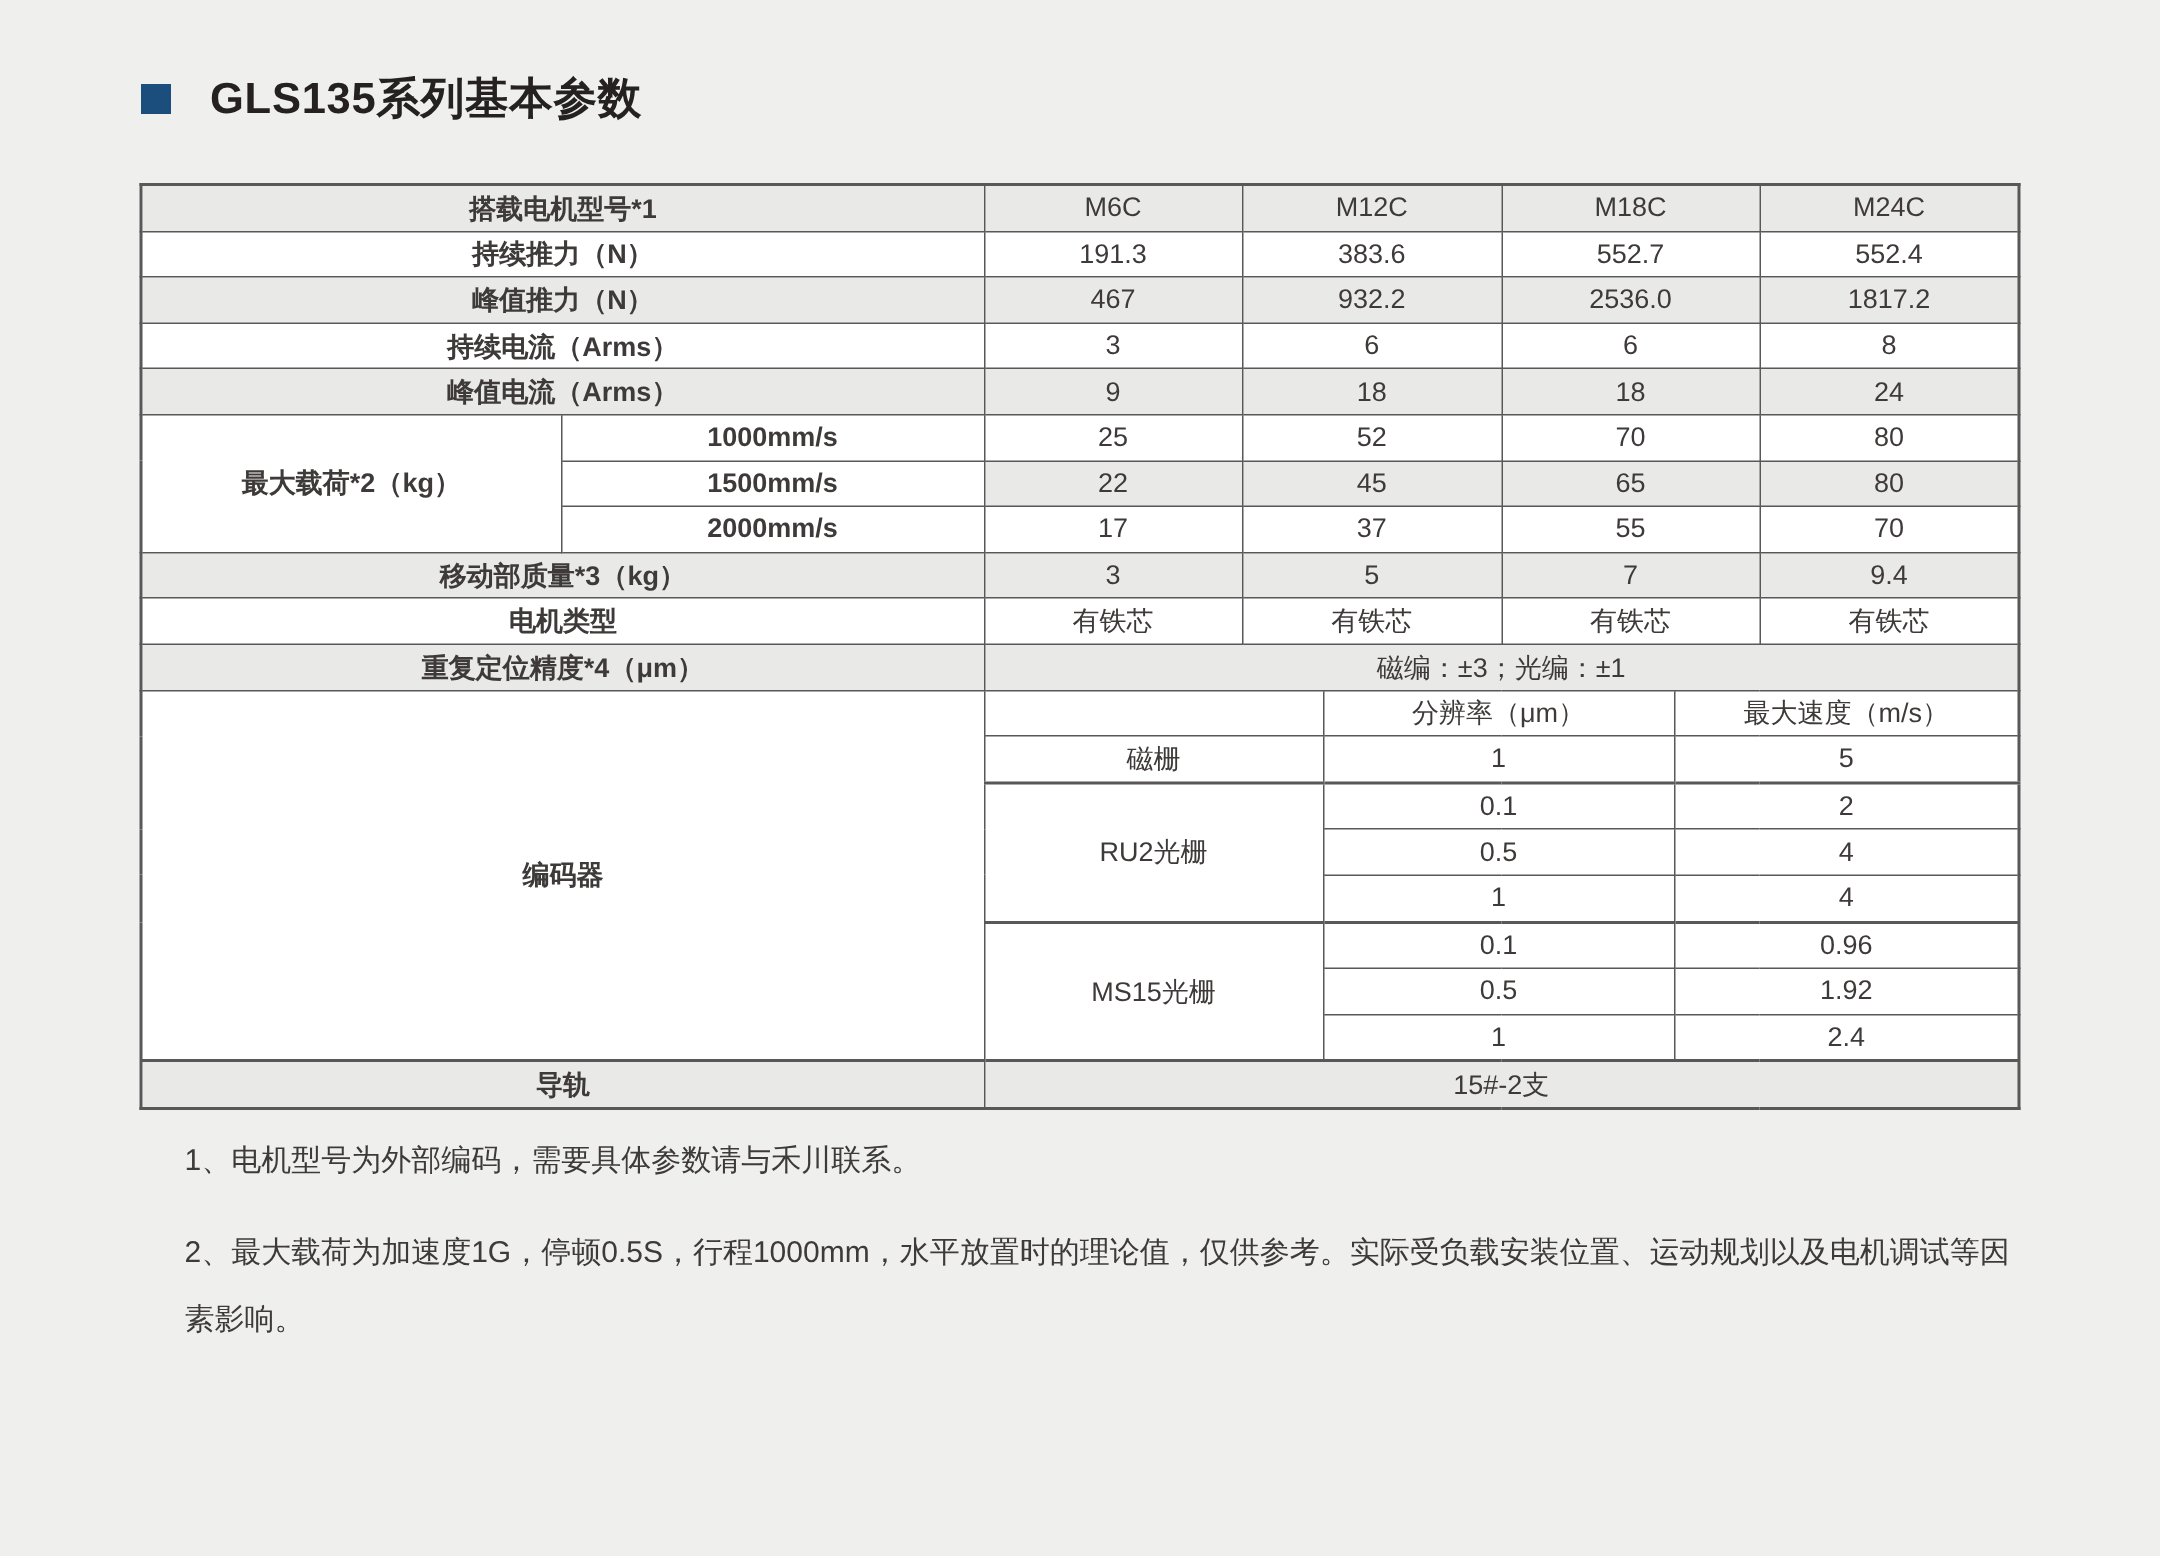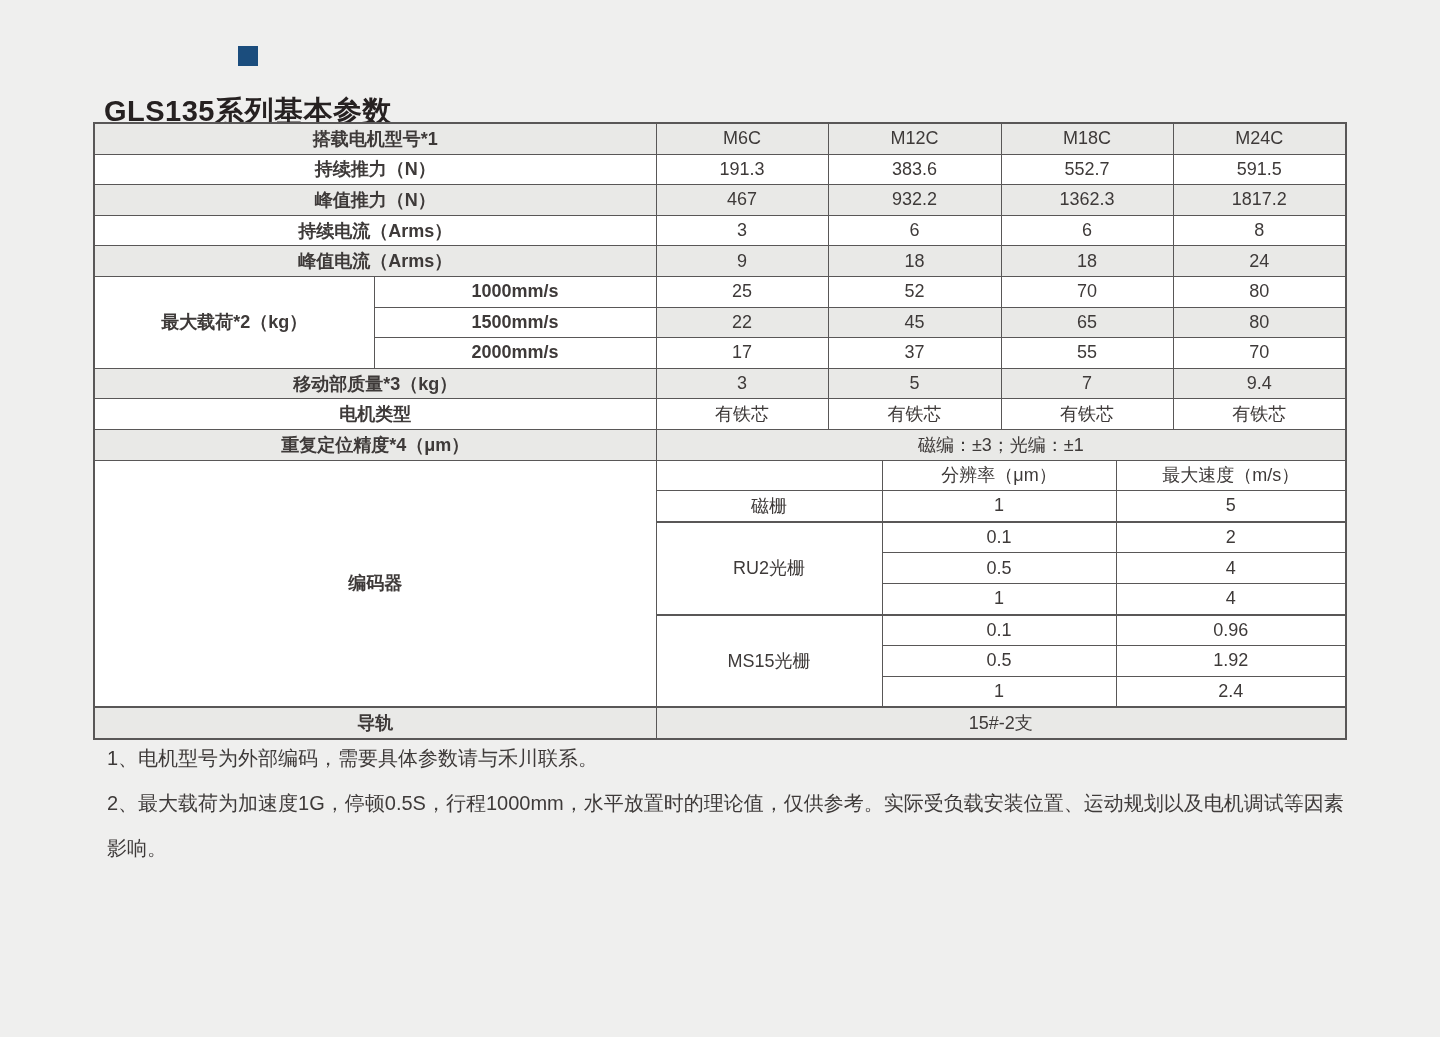--- a/index.html
+++ b/index.html
@@ -7,26 +7,25 @@
     position: relative;
     width: 1440px;
     height: 1037px;
     background: #efefee;
     font-family: "Liberation Sans", sans-serif;
     overflow: hidden;
   }
   
   .title-row {
     position: absolute;
-    left: 104px;
+    left: 94px;
     top: 46px;
     display: flex;
     align-items: center;
     gap: 26px;
-    flex-direction: column;
   }
   .title-square {
     width: 20px;
     height: 20px;
     background: #1b4d7d;
     flex: 0 0 auto;
   }
   .page-title {
     margin: 0;
     font-size: 29px;
@@ -63,21 +62,21 @@
   
   .notes {
     position: absolute;
     left: 107px;
     top: 736px;
     width: 1252px;
     font-size: 20px;
     line-height: 45px;
     color: #3e3a39;
   }
-  .notes p { margin: 0; }
+  .notes p { margin: 16px; }
 </style>
 </head>
 <body>
 
 <div class="page">
 
   <div class="title-row">
     <span class="title-square"></span>
     <h1 class="page-title">GLS135系列基本参数</h1>
   </div>
@@ -101,28 +100,28 @@
       <td colspan="2" class="gray">M12C</td>
       <td colspan="2" class="gray">M18C</td>
       <td colspan="1" class="gray">M24C</td>
     </tr>
 
     <tr>
       <td colspan="2" class="lbl">持续推力（N）</td>
       <td colspan="1">191.3</td>
       <td colspan="2">383.6</td>
       <td colspan="2">552.7</td>
-      <td colspan="1">591.5</td>
+      <td colspan="1">552.4</td>
     </tr>
 
     <tr>
       <td colspan="2" class="lbl gray">峰值推力（N）</td>
       <td colspan="1" class="gray">467</td>
       <td colspan="2" class="gray">932.2</td>
-      <td colspan="2" class="gray">1362.3</td>
+      <td colspan="2" class="gray">2536.0</td>
       <td colspan="1" class="gray">1817.2</td>
     </tr>
 
     <tr>
       <td colspan="2" class="lbl">持续电流（Arms）</td>
       <td colspan="1">3</td>
       <td colspan="2">6</td>
       <td colspan="2">6</td>
       <td colspan="1">8</td>
     </tr>

